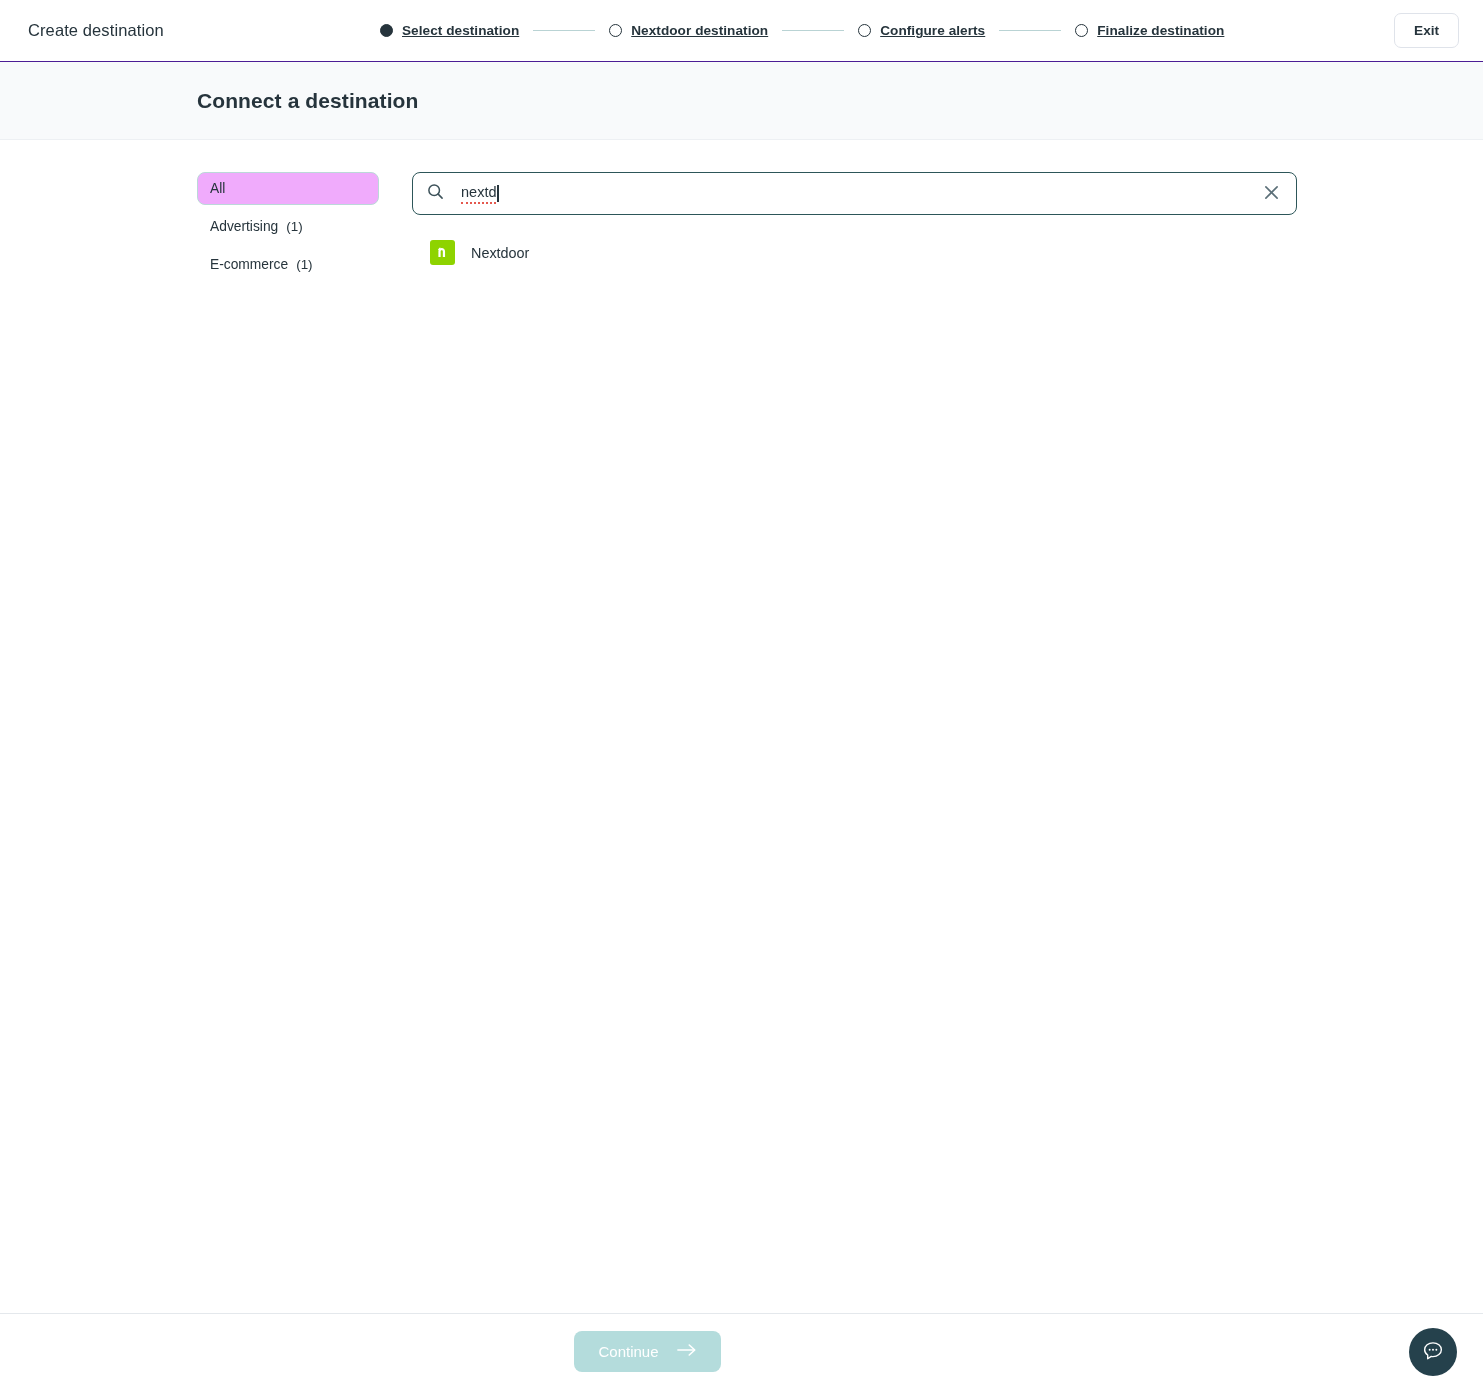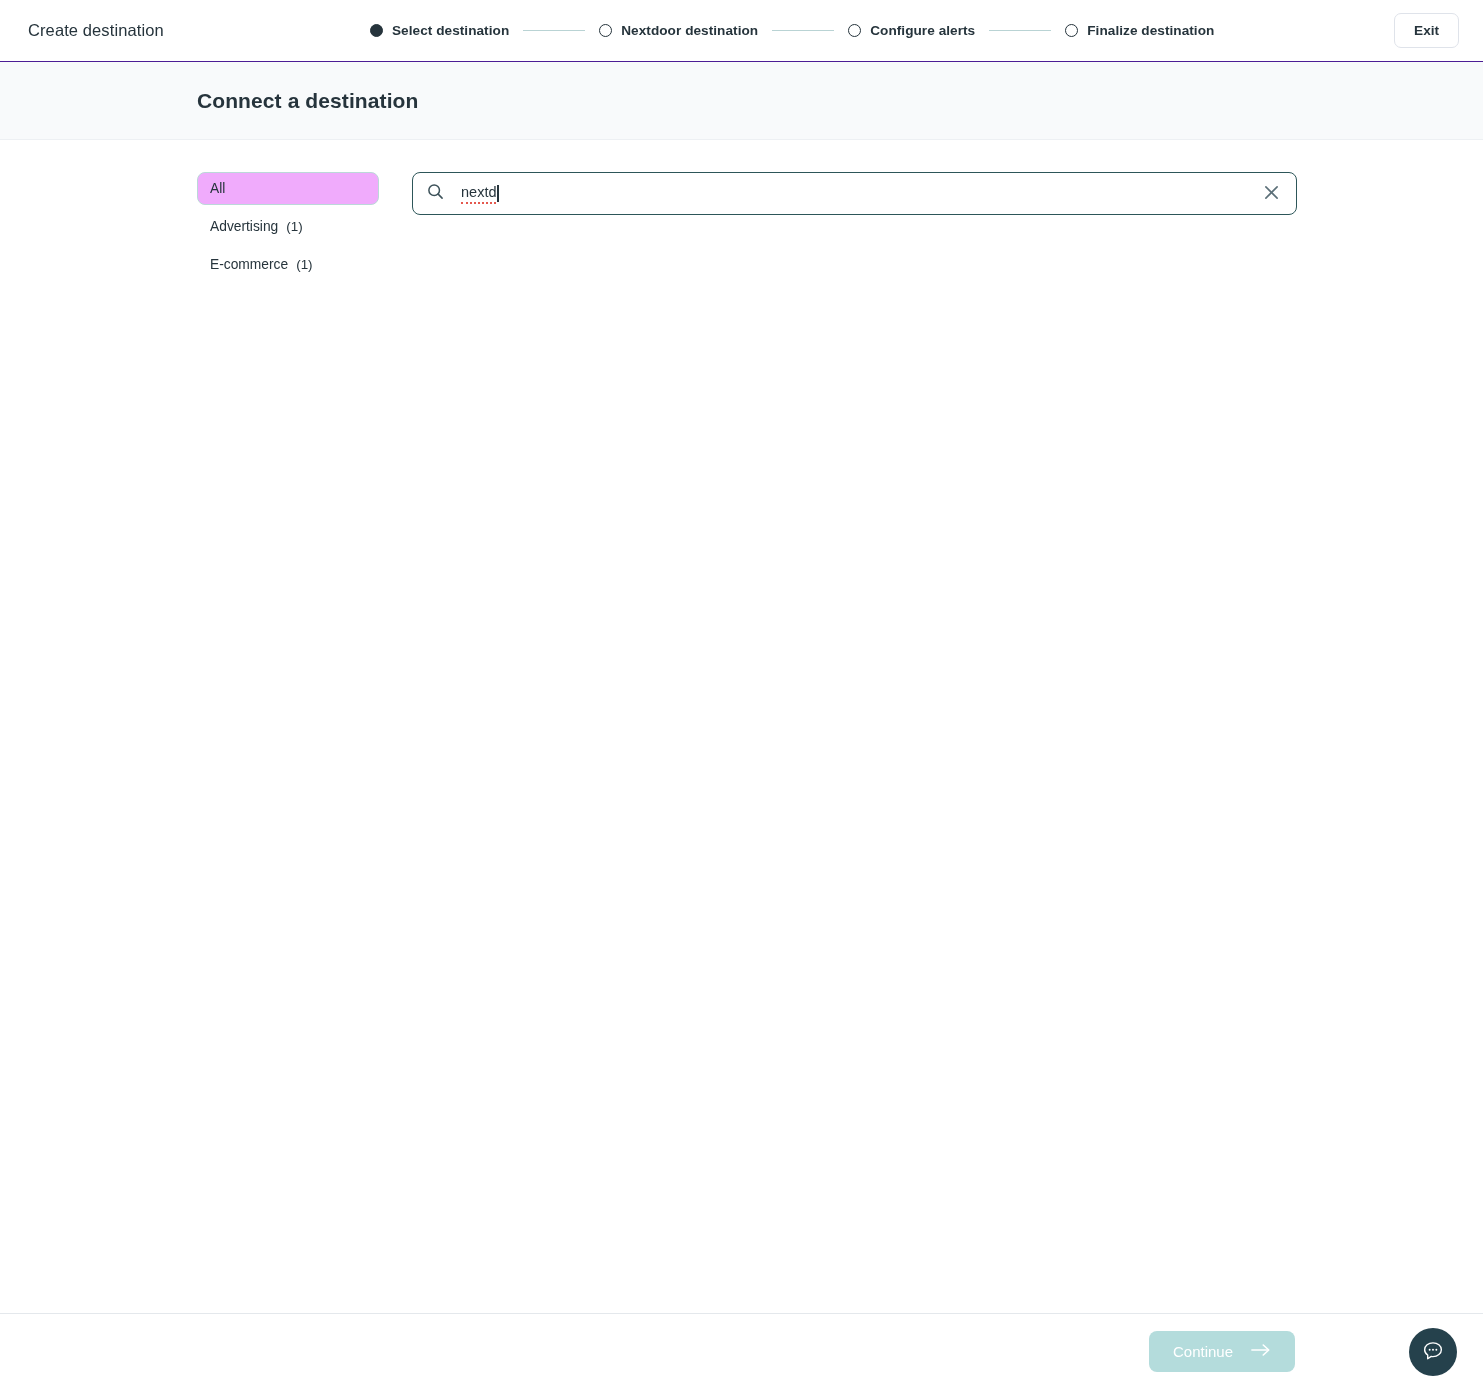--- a/index.html
+++ b/index.html
@@ -31,21 +31,22 @@
     font-size: 16.5px;
     color: #26343C;
     letter-spacing: .1px;
     white-space: nowrap;
   }
 
   .stepper {
     display: flex;
     align-items: center;
     position: absolute;
-    left: 370px;
+    left: 380px;
+    text-decoration: underline;
   }
   .step {
     display: flex;
     align-items: center;
     gap: 9px;
     white-space: nowrap;
   }
   .step-dot {
     width: 13px;
     height: 13px;
@@ -219,21 +220,21 @@
   
   .footer {
     position: absolute;
     left: 0;
     right: 0;
     bottom: 0;
     height: 75px;
     border-top: 1px solid #E4E8EC;
     display: flex;
     align-items: center;
-    justify-content: flex-end;
+    justify-content: center;
     padding-right: 188px;
     background: #fff;
   }
   .continue-btn {
     display: flex;
     align-items: center;
     gap: 18px;
     background: #B4DCDC;
     color: #ffffff;
     border: none;
@@ -327,20 +328,31 @@
       <button class="clear-btn">
         <span>
           <svg width="15" height="15" viewBox="0 0 16 16" fill="none">
             <line x1="2" y1="2" x2="14" y2="14" stroke="#5B6F78" stroke-width="1.7" stroke-linecap="round"></line>
             <line x1="14" y1="2" x2="2" y2="14" stroke="#5B6F78" stroke-width="1.7" stroke-linecap="round"></line>
           </svg>
         </span>
       </button>
     </div>
 
+    <div class="result-list">
+      <div class="result-row">
+        <span class="result-logo" style="background:#8ED300;">
+          <svg width="17" height="17" viewBox="0 0 20 20" fill="none">
+            <path d="M5.2 15.2V8.6c0-2.1 1.7-3.8 3.9-3.8s3.9 1.7 3.9 3.8v6.6h-2.6V8.7c0-.7-.6-1.3-1.3-1.3s-1.3.6-1.3 1.3v6.5H5.2z" fill="#ffffff"></path>
+            <path d="M4.6 6.2c.9-.6 1.6-1 1.6-1.8h1.7c0 1.6-1.3 2.4-2.3 3l-1-1.2z" fill="#ffffff"></path>
+          </svg>
+        </span>
+        <span class="result-name">Nextdoor</span>
+      </div>
+    </div>
 
 
   </div>
 </div>
 
 <div class="footer">
   <button class="continue-btn" disabled="">
     <span>Continue</span>
     <span>
       <svg width="20" height="14" viewBox="0 0 22 14" fill="none">

